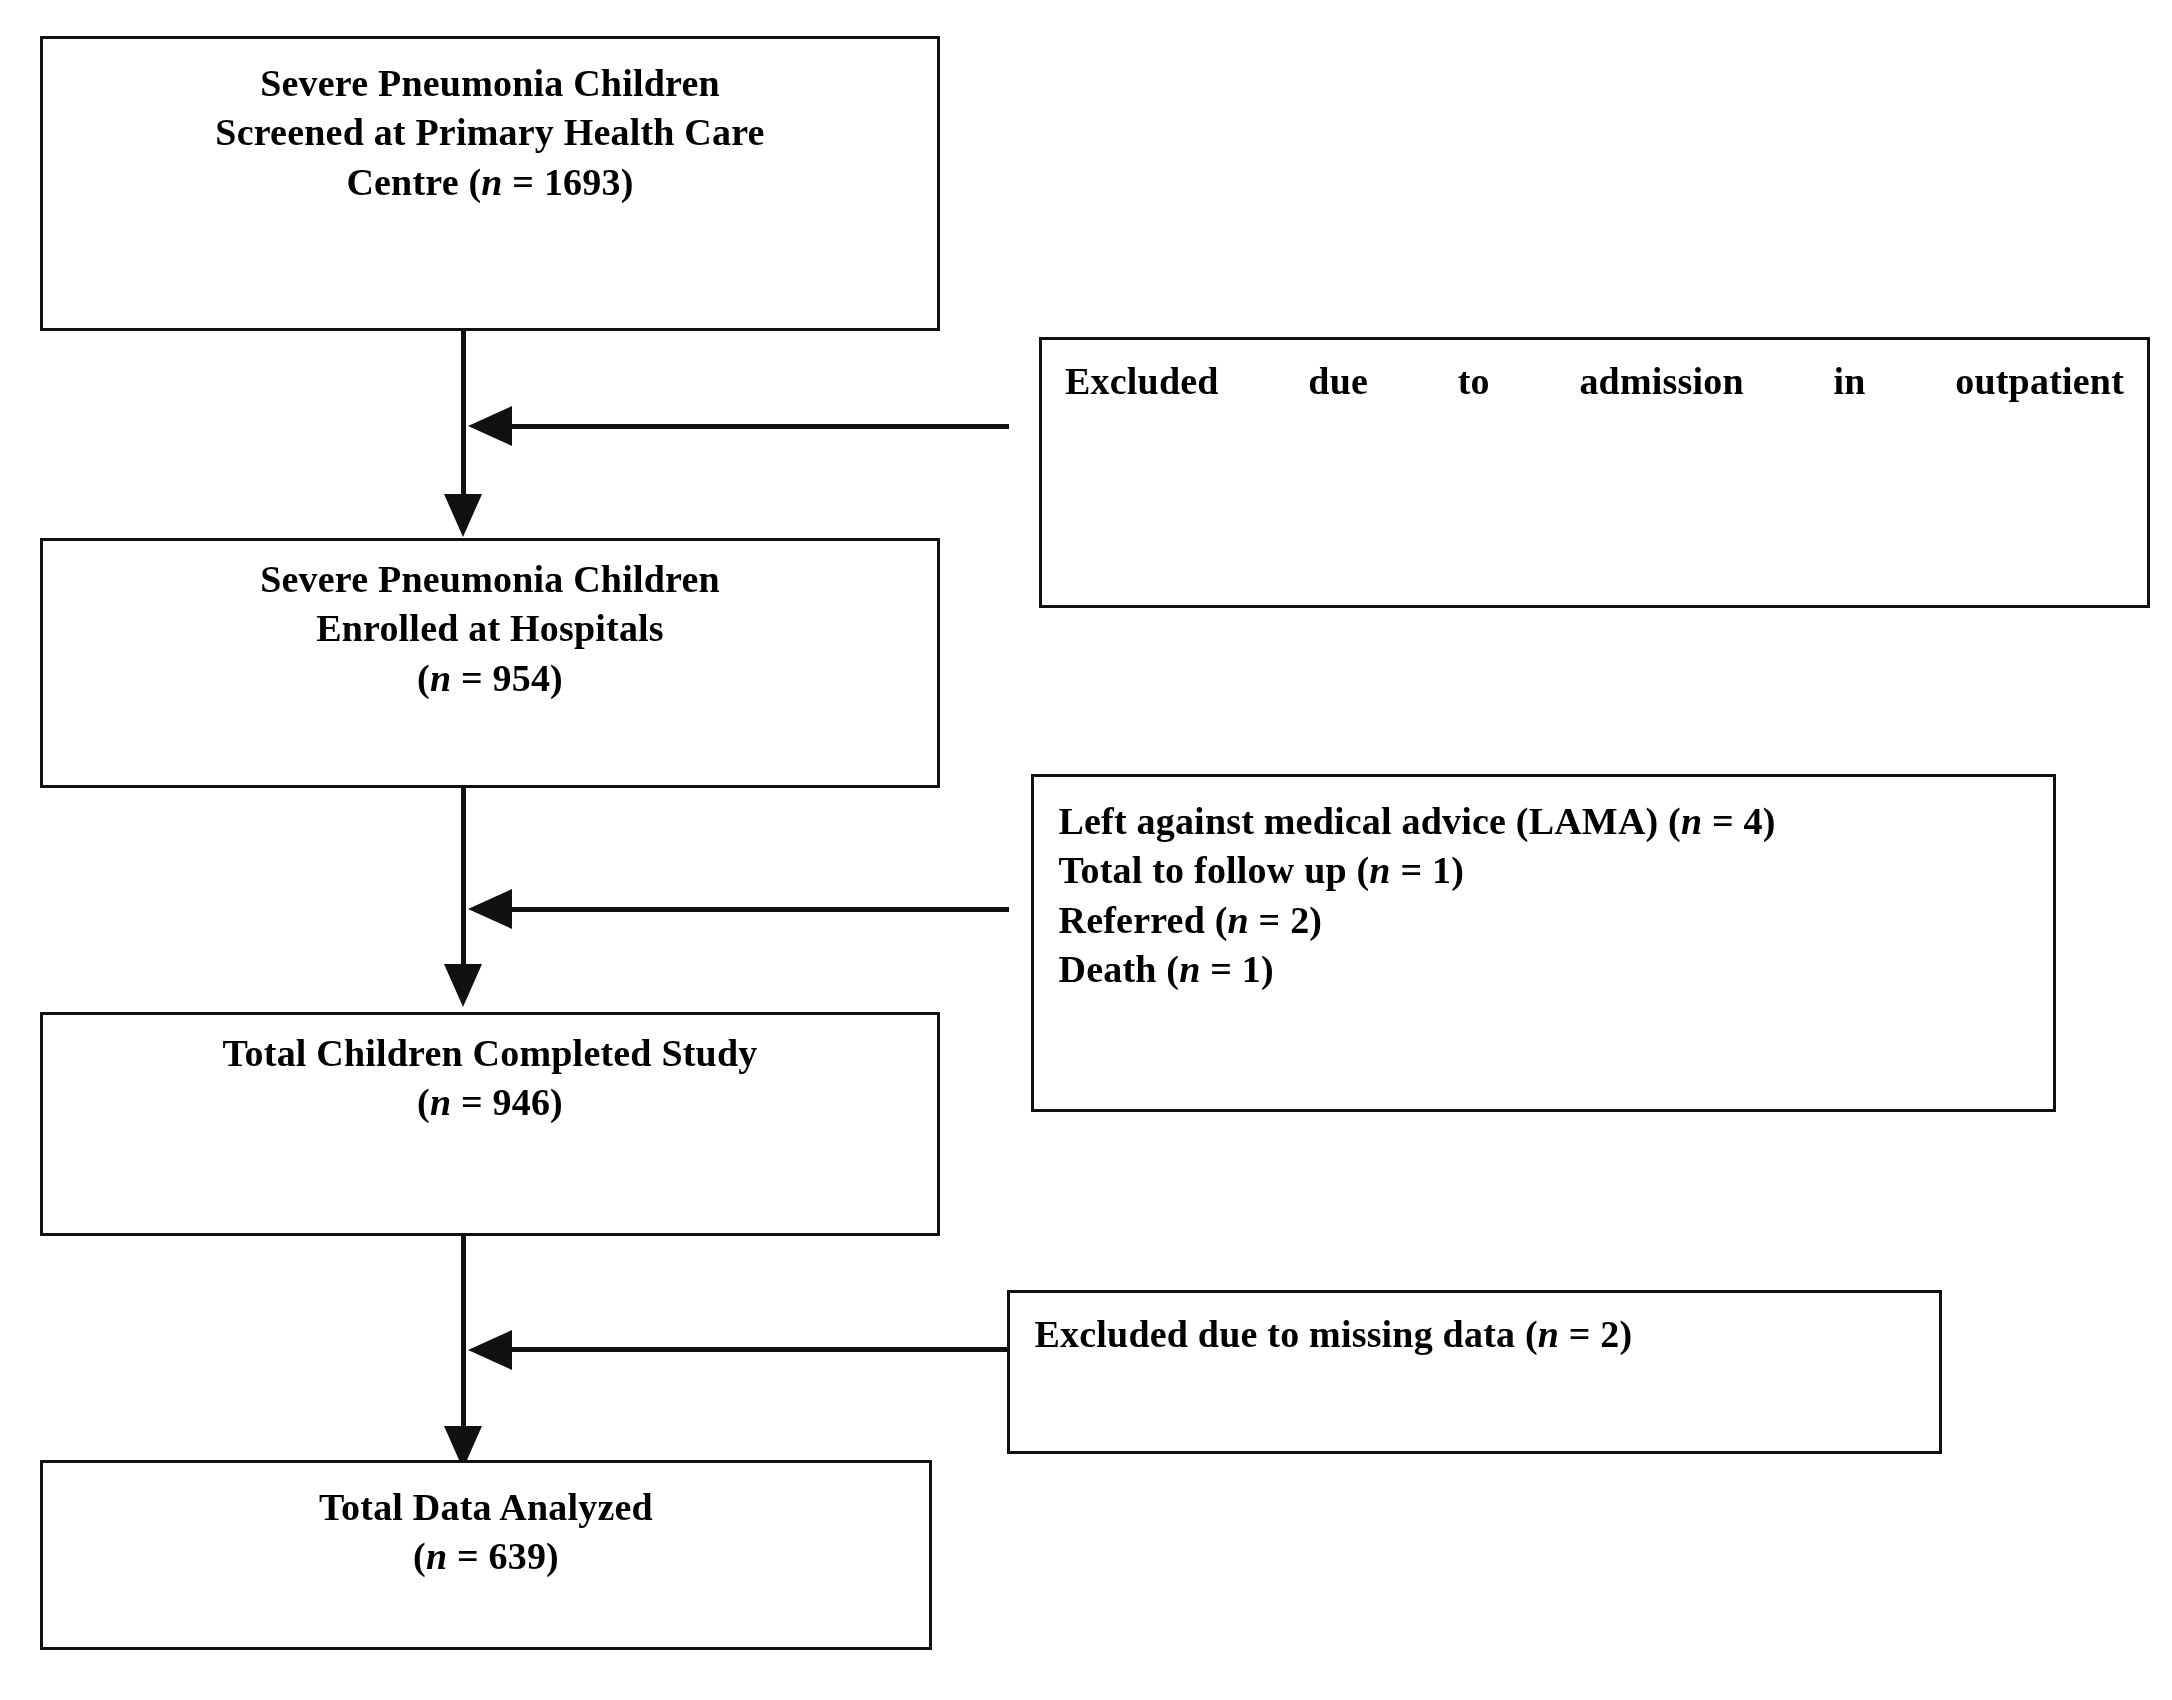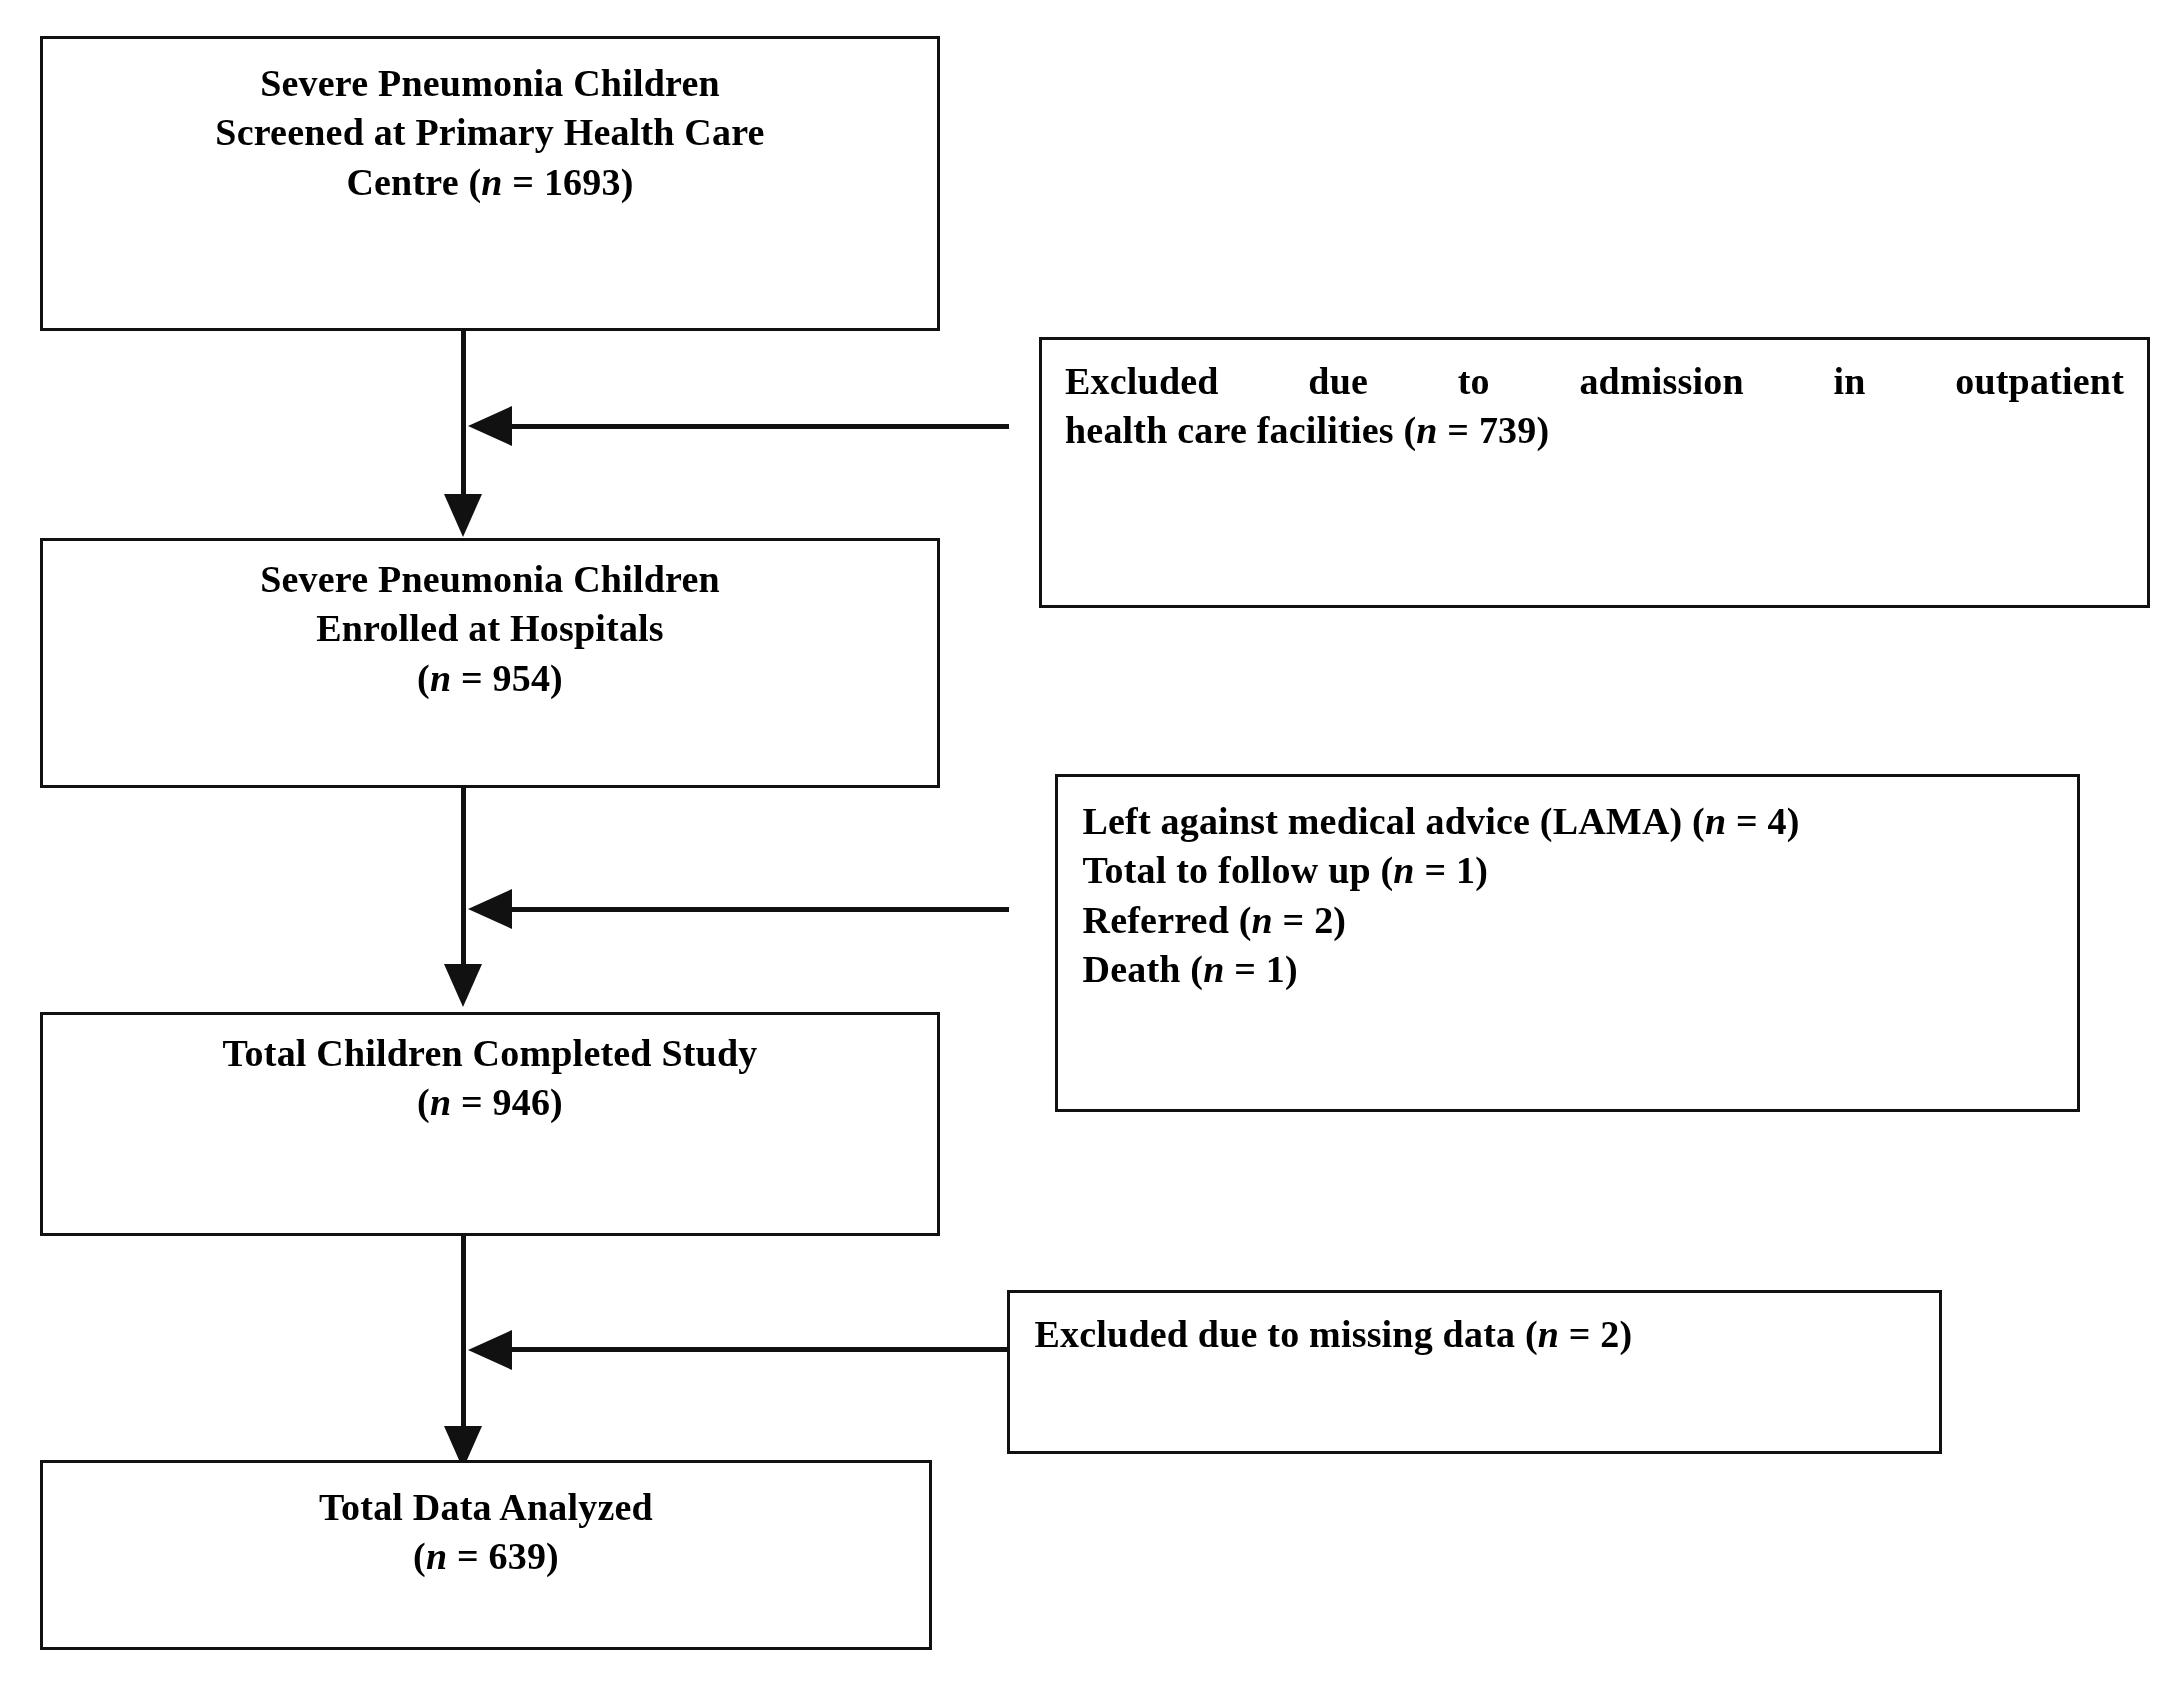--- a/index.html
+++ b/index.html
@@ -94,39 +94,38 @@
 
   <div class="vline" style="left:461px; top:331px; height:165px;"></div>
   <div class="arrow-down" style="left:444px; top:494px;"></div>
 
   <div class="hline" style="left:511px; top:424px; width:498px;"></div>
   <div class="arrow-left" style="left:468px; top:406px;"></div>
 
   <div class="node justify" style="left:1039px; top:337px; width:1111px; height:271px;align-items:flex-end;">
     <div class="node-inner" style="padding-top:17px; padding-left:23px; padding-right:23px;">
       <div class="line">Excluded  due  to  admission  in  outpatient</div>
-      <div class="line last"><span>health care facilities (</span><span class="ital">n</span><span> = 739)</span></div>
     </div>
   </div>
 
   <div class="node center" style="left:40px; top:538px; width:900px; height:250px;">
     <div class="node-inner" style="padding-top:13.8px;">
       <div class="line">Severe Pneumonia Children</div>
       <div class="line">Enrolled at Hospitals</div>
       <div class="line"><span>(</span><span class="ital">n</span><span> = 954)</span></div>
     </div>
   </div>
 
   <div class="vline" style="left:461px; top:788px; height:178px;"></div>
   <div class="arrow-down" style="left:444px; top:964px;"></div>
 
   <div class="hline" style="left:511px; top:907px; width:498px;"></div>
   <div class="arrow-left" style="left:468px; top:889px;"></div>
 
-  <div class="node left" style="left:1055px; top:774px; width:1025px; height:338px;">
+  <div class="node left" style="left:1031px; top:774px; width:1025px; height:338px;">
     <div class="node-inner" style="padding-top:20px; padding-left:24.5px;">
       <div class="line"><span>Left against medical advice (LAMA) (</span><span class="ital">n</span><span> = 4)</span></div>
       <div class="line"><span>Total to follow up (</span><span class="ital">n</span><span> = 1)</span></div>
       <div class="line"><span>Referred (</span><span class="ital">n</span><span> = 2)</span></div>
       <div class="line"><span>Death (</span><span class="ital">n</span><span> = 1)</span></div>
     </div>
   </div>
 
   <div class="node center" style="left:40px; top:1012px; width:900px; height:224px;">
     <div class="node-inner" style="padding-top:14px;">

